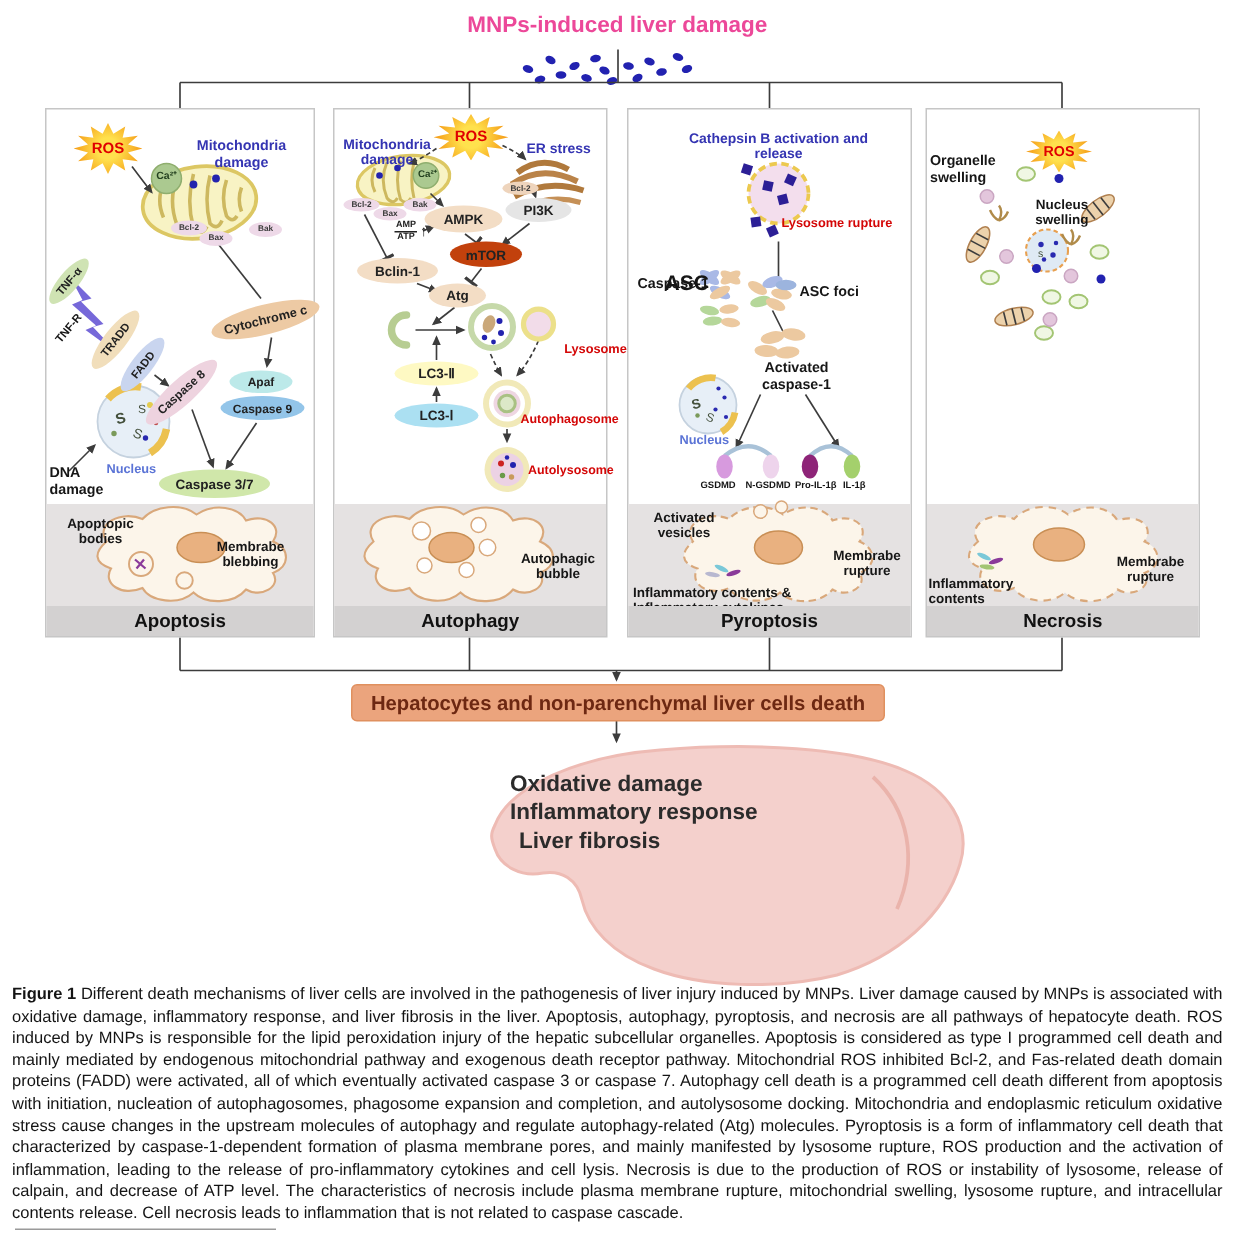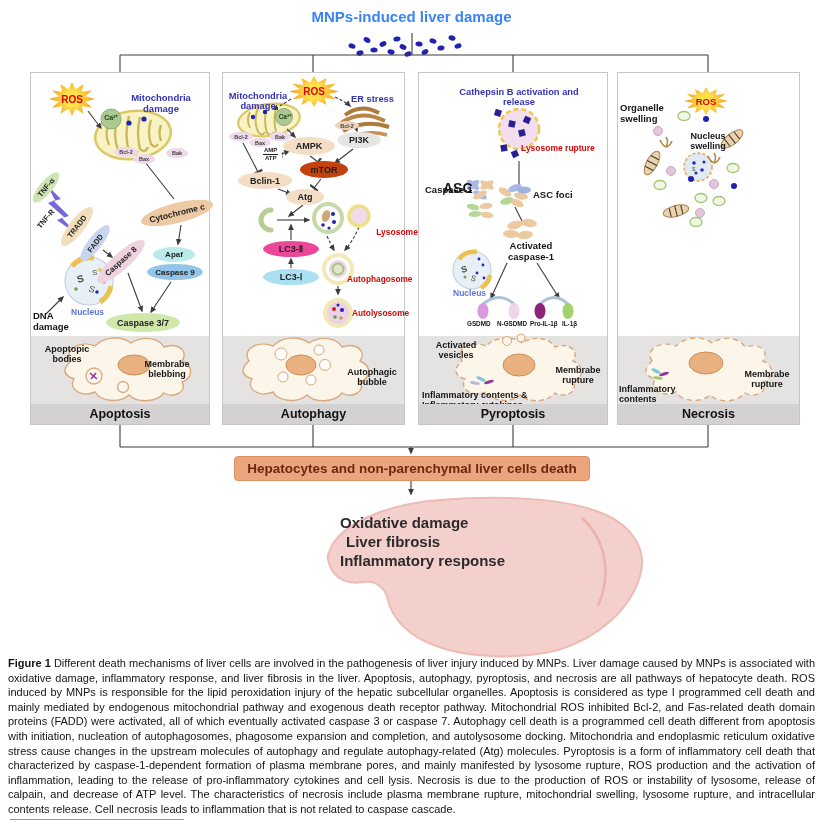--- a/index.html
+++ b/index.html
@@ -19,21 +19,21 @@
   .oval{position:absolute;display:flex;align-items:center;justify-content:center;border-radius:50%;
         font-weight:bold;color:#222;white-space:nowrap;}
   .soval{position:absolute;display:flex;align-items:center;justify-content:center;border-radius:50%;
          font-weight:bold;font-size:5.5px;color:#3a3a3a;background:#eed9e8;}
   .star{position:absolute;display:flex;align-items:center;justify-content:center;font-weight:bold;color:#e00000;
         background:radial-gradient(circle,#ffe14d 25%,#f6a21c 75%);
         clip-path:polygon(100% 50%,79% 57.8%,93.3% 75%,71.2% 71.2%,75% 93.3%,57.8% 79%,50% 100%,42.2% 79%,25% 93.3%,28.8% 71.2%,6.7% 75%,21% 57.8%,0% 50%,21% 42.2%,6.7% 25%,28.8% 28.8%,25% 6.7%,42.2% 21%,50% 0%,57.8% 21%,75% 6.7%,71.2% 28.8%,93.3% 25%,79% 42.2%);}
   .fraction{position:absolute;font-size:6px;font-weight:bold;color:#222;text-align:center;line-height:1.15;}
   .fraction .ftop{border-bottom:1px solid #222;padding:0 1px;}
   .uparrow{position:absolute;font-size:10px;font-weight:bold;color:#222;}
-  .title{position:absolute;left:0;right:0;top:8px;text-align:center;font-weight:bold;font-size:15px;color:#3b82f6;}
+  .title{position:absolute;left:0;right:0;top:8px;text-align:center;font-weight:bold;font-size:15px;color:#ec4899;}
   .banner{position:absolute;left:234px;top:456px;width:354px;height:23px;background:#eba47d;border:1px solid #e0905f;
           border-radius:4px;display:flex;align-items:center;justify-content:center;font-weight:bold;font-size:13.5px;color:#6d2812;}
   .livertext{position:absolute;left:340px;top:513px;font-weight:bold;font-size:15px;color:#2b2b2b;line-height:19px;}
   .caption{position:absolute;left:8px;top:656px;width:807px;font-size:11px;line-height:14.6px;text-align:justify;color:#141414;}
   svg line, svg path.arrow{stroke:#3c3c3c;stroke-width:1.1;}
   .rule{position:absolute;left:10px;top:819px;width:174px;height:1px;background:#9a9a9a;}
 </style>
 </head>
 <body>
 
@@ -246,21 +246,21 @@
     <div class="fraction" style="left:40px;top:74px">
       <div class="ftop">AMP</div>
       <div>ATP</div>
     </div>
     <div class="uparrow" style="left:57px;top:76px">↑</div>
     <div class="oval" style="left:114px;top:59px;width:44px;height:16px;background:#e5e5e5;font-size:9px">PI3K</div>
     <div class="oval" style="left:77px;top:88px;width:48px;height:17px;background:#c2410c;font-size:9px">mTOR</div>
     <div class="oval" style="left:15px;top:99px;width:54px;height:17px;background:#f3ddc5;font-size:9px">Bclin-1</div>
     <div class="oval" style="left:63px;top:116px;width:38px;height:16px;background:#f3ddc5;font-size:9px">Atg</div>
     <div class="lbl red c" style="left:144px;top:155px;width:60px;font-size:8.5px">Lysosome</div>
-    <div class="oval" style="left:40px;top:168px;width:56px;height:16px;background:#ec4899;font-size:9px">LC3-Ⅱ</div>
+    <div class="oval" style="left:40px;top:168px;width:56px;height:16px;background:#fef9c3;font-size:9px">LC3-Ⅱ</div>
     <div class="oval" style="left:40px;top:196px;width:56px;height:16px;background:#abe0f2;font-size:9px">LC3-Ⅰ</div>
     <div class="lbl red" style="left:124px;top:202px;font-size:8.3px;white-space:nowrap">Autophagosome</div>
     <div class="lbl red" style="left:129px;top:236px;font-size:8.3px;white-space:nowrap">Autolysosome</div>
     <div class="lbl c" style="left:116px;top:294px;width:66px;font-size:9px">Autophagic bubble</div>
     <div class="band">Autophagy</div>
   </div>
 
   <div class="panel" style="left:418px;width:190px">
     <div class="gzone"></div>
     <svg class="psvg" width="190" height="353" viewBox="0 0 190 353">
@@ -438,20 +438,20 @@
   </svg>
 
   <div class="banner">Hepatocytes and non-parenchymal liver cells death</div>
 
   <svg class="abs" style="left:300px;top:488px" width="360" height="180" viewBox="0 0 360 180">
     <path d="M30,62 C40,36 86,16 140,12 C200,7 268,10 304,26 C332,38 348,62 340,88 C330,122 298,150 258,162 C218,172 168,170 136,158 C108,148 92,130 88,112 C85,98 74,92 62,94 C48,97 34,90 30,78 C27,70 27,68 30,62 Z" fill="#f4d0cc" stroke="#eebbb4" stroke-width="2"></path>
     <path d="M282,30 C306,52 312,86 298,118" fill="none" stroke="#eab3ab" stroke-width="2.5"></path>
   </svg>
   <div class="livertext">
     <div>Oxidative damage</div>
+    <div>Inflammatory response</div>
     <div style="margin-left:6px">Liver fibrosis</div>
-    <div>Inflammatory response</div>
   </div>
 
   <div class="caption"><b>Figure 1</b> <span>Different death mechanisms of liver cells are involved in the pathogenesis of liver injury induced by MNPs. Liver damage caused by MNPs is associated with oxidative damage, inflammatory response, and liver fibrosis in the liver. Apoptosis, autophagy, pyroptosis, and necrosis are all pathways of hepatocyte death. ROS induced by MNPs is responsible for the lipid peroxidation injury of the hepatic subcellular organelles. Apoptosis is considered as type I programmed cell death and mainly mediated by endogenous mitochondrial pathway and exogenous death receptor pathway. Mitochondrial ROS inhibited Bcl-2, and Fas-related death domain proteins (FADD) were activated, all of which eventually activated caspase 3 or caspase 7. Autophagy cell death is a programmed cell death different from apoptosis with initiation, nucleation of autophagosomes, phagosome expansion and completion, and autolysosome docking. Mitochondria and endoplasmic reticulum oxidative stress cause changes in the upstream molecules of autophagy and regulate autophagy-related (Atg) molecules.  Pyroptosis is a form of inflammatory cell death that characterized by caspase-1-dependent formation of plasma membrane pores, and mainly manifested by lysosome rupture, ROS production and the activation of inflammation,  leading to the release of pro-inflammatory cytokines and cell lysis. Necrosis is due to the production of ROS or instability of lysosome, release of calpain, and decrease of ATP level. The characteristics of necrosis include plasma membrane rupture, mitochondrial swelling, lysosome rupture, and intracellular contents release. Cell necrosis leads to inflammation that is not related to caspase cascade.</span></div>
 
   <div class="rule"></div>
 </div>
 
 </body></html>

